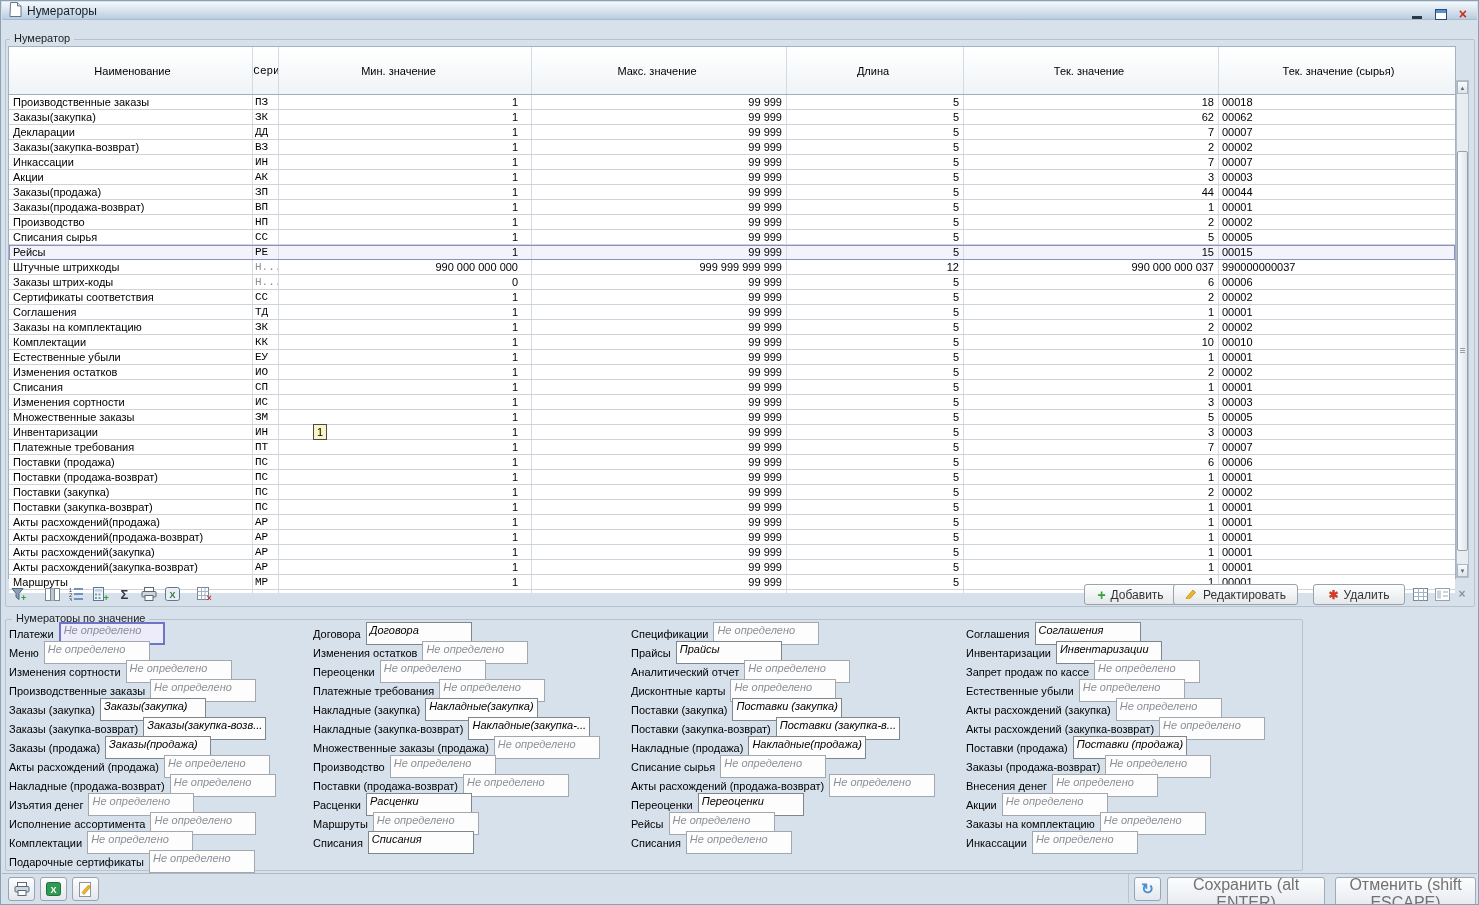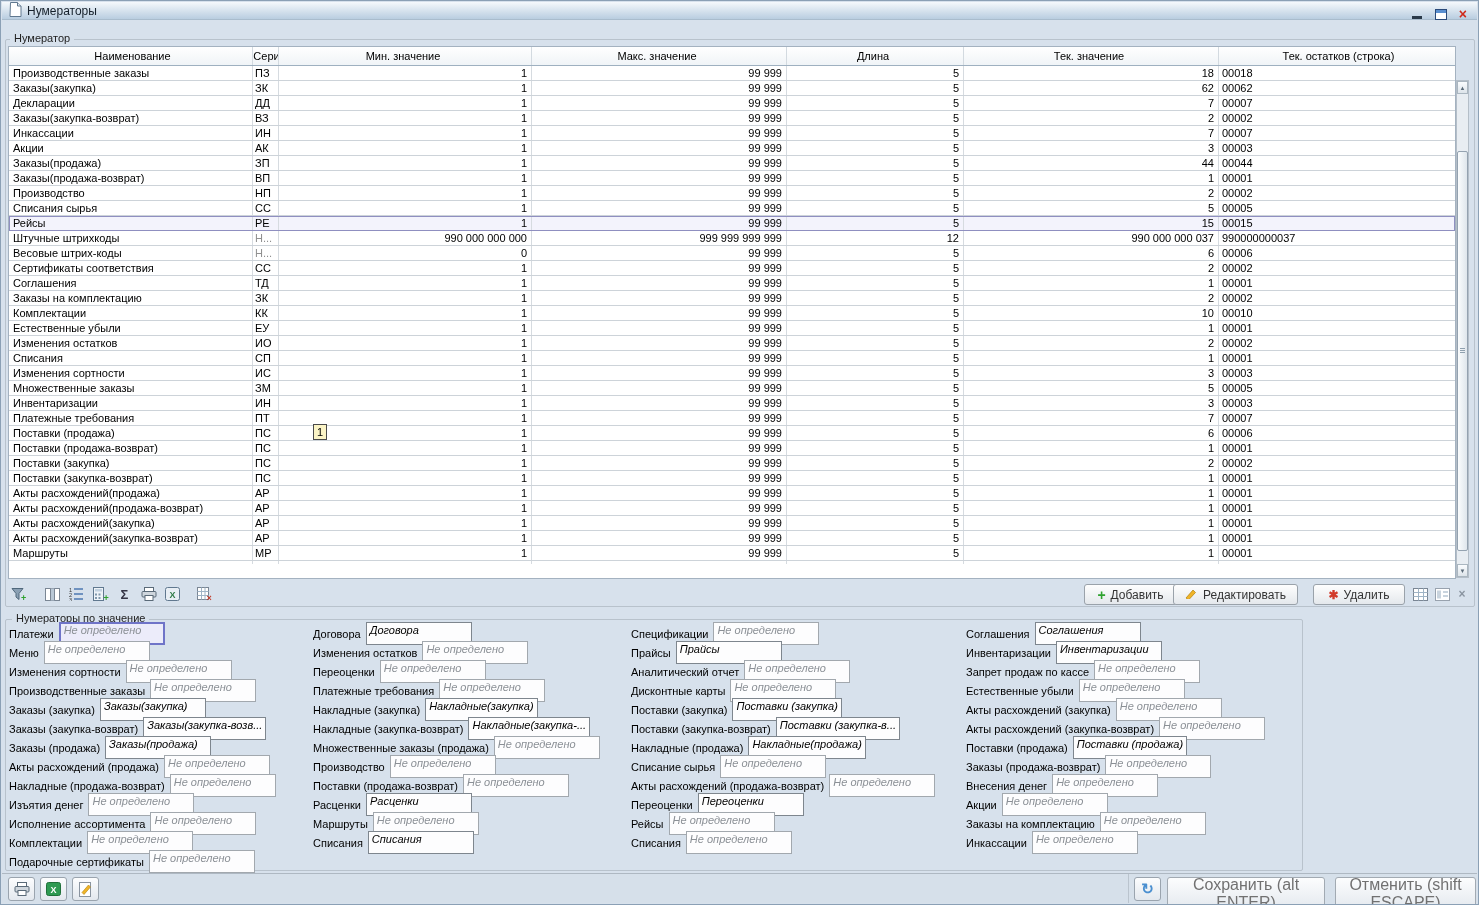--- a/index.html
+++ b/index.html
@@ -25,29 +25,29 @@
   
   .group{position:absolute;border:1px solid #b8c2cc;border-radius:2px;}
   .g1{left:4px;top:38px;width:1470px;height:568px;}
   .g2{left:4px;top:618px;width:1298px;height:252px;}
   .glabel{position:absolute;background:#d7e1ec;padding:0 4px;color:#222;z-index:3;}
   .gl1{left:9px;top:31px;}
   .gl2{left:11px;top:611px;}
 
   
   .table{position:absolute;left:7px;top:45px;width:1448px;height:533px;background:#fff;border:1px solid #a4b2c0;z-index:2;}
-  .thead{display:flex;height:19px;background:linear-gradient(#ffffff,#f0f4f7);border-bottom:1px solid #9eb0c0;justify-content:center;}
+  .thead{display:flex;height:48px;background:linear-gradient(#ffffff,#f0f4f7);border-bottom:1px solid #9eb0c0;justify-content:center;}
   .hc{display:flex;align-items:center;justify-content:center;border-right:1px solid #d3dae0;overflow:hidden;white-space:nowrap;}
   .tbody{height:498px;overflow:hidden;}
   .trow{display:flex;height:15px;border-bottom:1px solid #cdd3d9;background:#fff;}
   .trow.sel{background:var(--selbg);outline:1px solid var(--selborder);outline-offset:-1px;}
   .c{height:14px;line-height:14px;border-right:1px solid #d6dbe0;overflow:hidden;white-space:nowrap;}
   .c0{width:244px;padding-left:4px;}
-  .c1{width:26px;padding-left:2px;}
-  .c2{width:253px;text-align:right;padding-right:4px;}
+  .c1{width:26px;padding-left:2px;font-family:Liberation Mono, monospace;}
+  .c2{width:253px;text-align:right;padding-right:13px;}
   .c3{width:255px;text-align:right;padding-right:4px;}
   .c4{width:177px;text-align:right;padding-right:4px;}
   .c5{width:255px;text-align:right;padding-right:4px;}
   .c6{flex:1;padding-left:3px;border-right:none;}
   .dim{color:#909090;}
 
   
   .vscroll{position:absolute;left:1455px;top:79px;width:13px;height:498px;background:#e8edf2;border:1px solid #b4bec8;z-index:4;}
   .sarr{position:absolute;left:0;right:0;height:13px;display:flex;align-items:center;justify-content:center;font-size:6px;color:#5a6a78;background:linear-gradient(#fafcfe,#dde4ea);border:1px solid #aab6c0;}
   .sarr.up{top:0;}
@@ -130,21 +130,21 @@
   <span class="glabel gl1">Нумератор</span>
 
   <div class="table">
     <div class="thead">
         <div class="hc c0">Наименование</div>
         <div class="hc c1">Сери</div>
         <div class="hc c2">Мин. значение</div>
         <div class="hc c3">Макс. значение</div>
         <div class="hc c4">Длина</div>
         <div class="hc c5">Тек. значение</div>
-        <div class="hc c6">Тек. остатков (строка)</div>
+        <div class="hc c6">Тек. значение (сырья)</div>
       </div>
     <div class="tbody">
         <div class="trow">
           <div class="c c0">Производственные заказы</div>
           <div class="c c1">ПЗ</div>
           <div class="c c2">1</div>
           <div class="c c3">99 999</div>
           <div class="c c4">5</div>
           <div class="c c5">18</div>
           <div class="c c6">00018</div>
@@ -242,21 +242,21 @@
         <div class="trow">
           <div class="c c0">Штучные штрихкоды</div>
           <div class="c c1 dim">Н...</div>
           <div class="c c2">990 000 000 000</div>
           <div class="c c3">999 999 999 999</div>
           <div class="c c4">12</div>
           <div class="c c5">990 000 000 037</div>
           <div class="c c6">990000000037</div>
         </div>
         <div class="trow">
-          <div class="c c0">Весовые штрих-коды</div>
+          <div class="c c0">Заказы штрих-коды</div>
           <div class="c c1 dim">Н...</div>
           <div class="c c2">0</div>
           <div class="c c3">99 999</div>
           <div class="c c4">5</div>
           <div class="c c5">6</div>
           <div class="c c6">00006</div>
         </div>
         <div class="trow">
           <div class="c c0">Сертификаты соответствия</div>
           <div class="c c1">СС</div>

